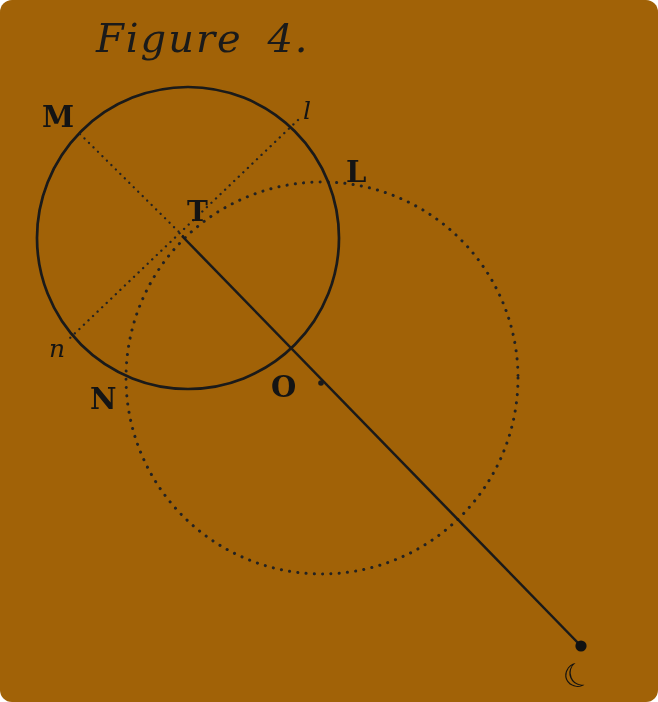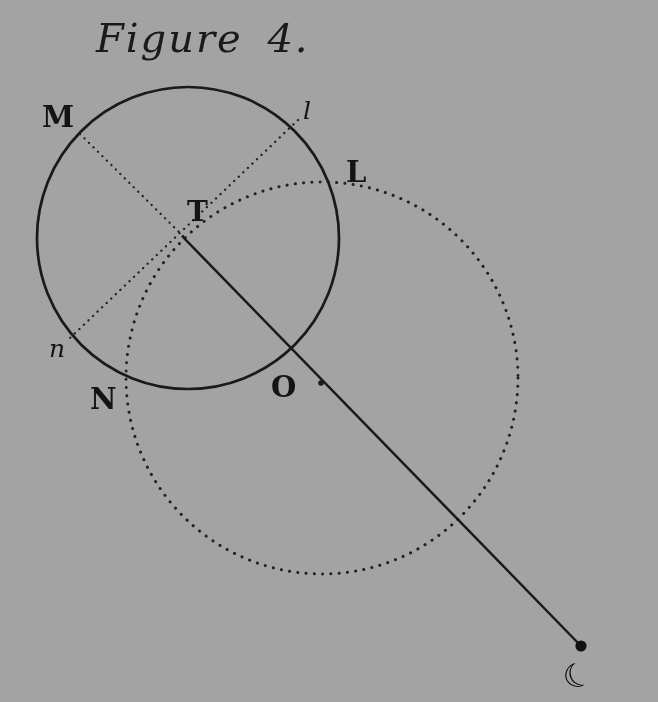--- a/index.html
+++ b/index.html
@@ -4,22 +4,23 @@
 <style>
   html, body {
     margin: 0;
     padding: 0;
     background: #ffffff;
   }
   .paper {
     position: relative;
     width: 658px;
     height: 702px;
-    background: #a3a3a3;
+    background: #a16207;
     overflow: hidden;
+    border-radius: 12px;
   }
   svg { display: block; }
 
   text {
     fill: #141414;
     font-family: "DejaVu Serif", serif;
   }
   .title-text {
     font-size: 40px;
     font-style: italic;

